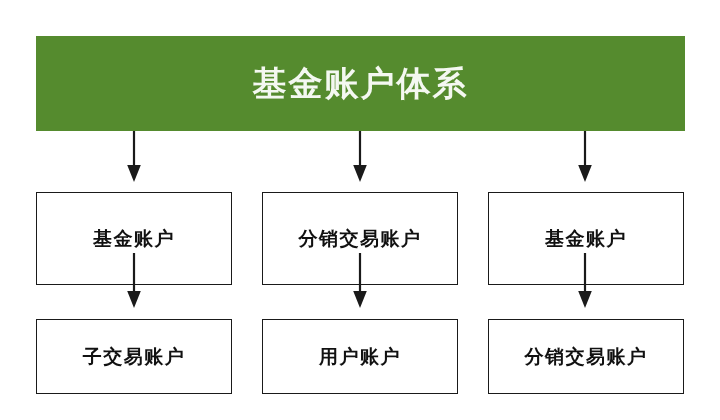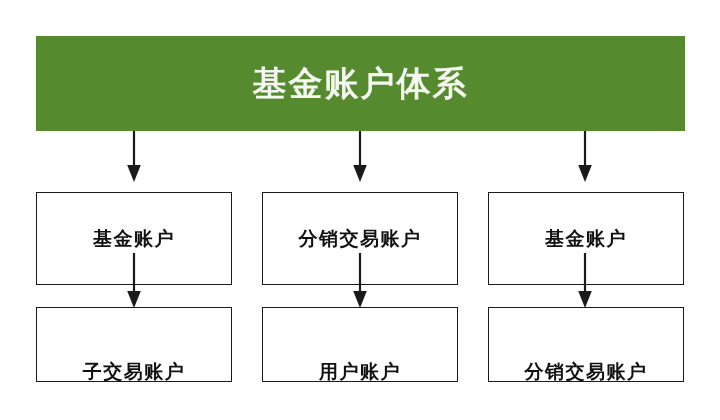--- a/index.html
+++ b/index.html
@@ -60,21 +60,21 @@
     font-size: 19px;
     font-weight: bold;
     letter-spacing: 1.5px;
     line-height: 1;
     white-space: nowrap;
   }
 
   
   .row1 { top: 181px; height: 93px; margin-top: 11px; }
   
-  .row2 { top: 307px; height: 75px; align-items: flex-end; }
+  .row2 { top: 319px; height: 75px; }
 
   
   .col1 { left: 36px;  width: 196px; }
   .col2 { left: 262px; width: 196px; }
   .col3 { left: 488px; width: 196px; }
 
   
   .connector {
     position: absolute;
     width: 26px;

